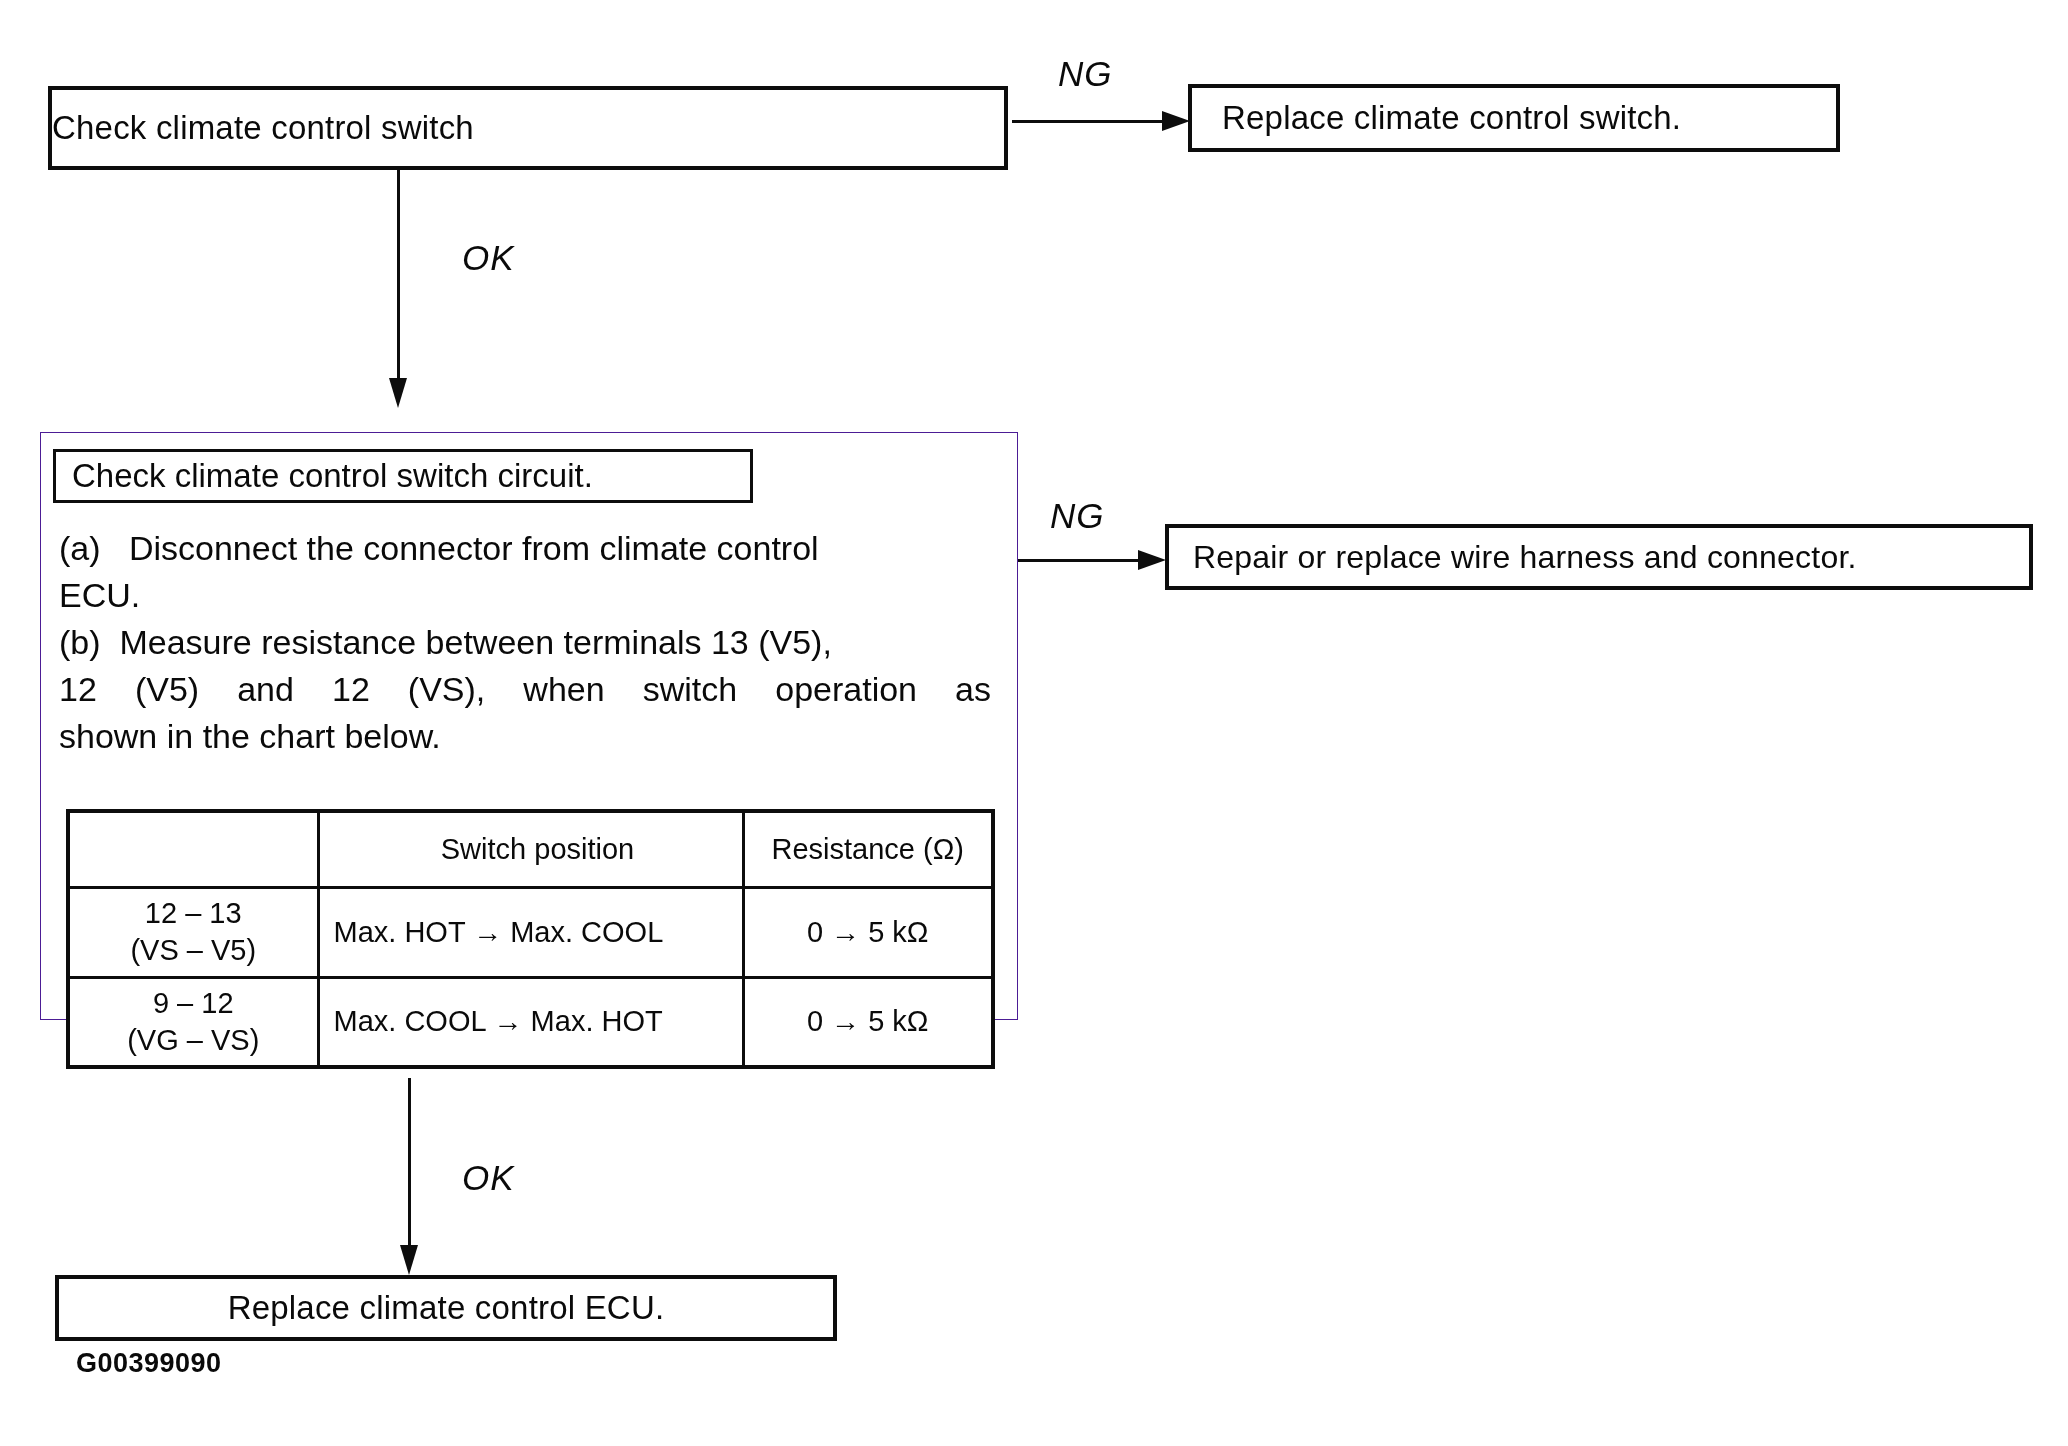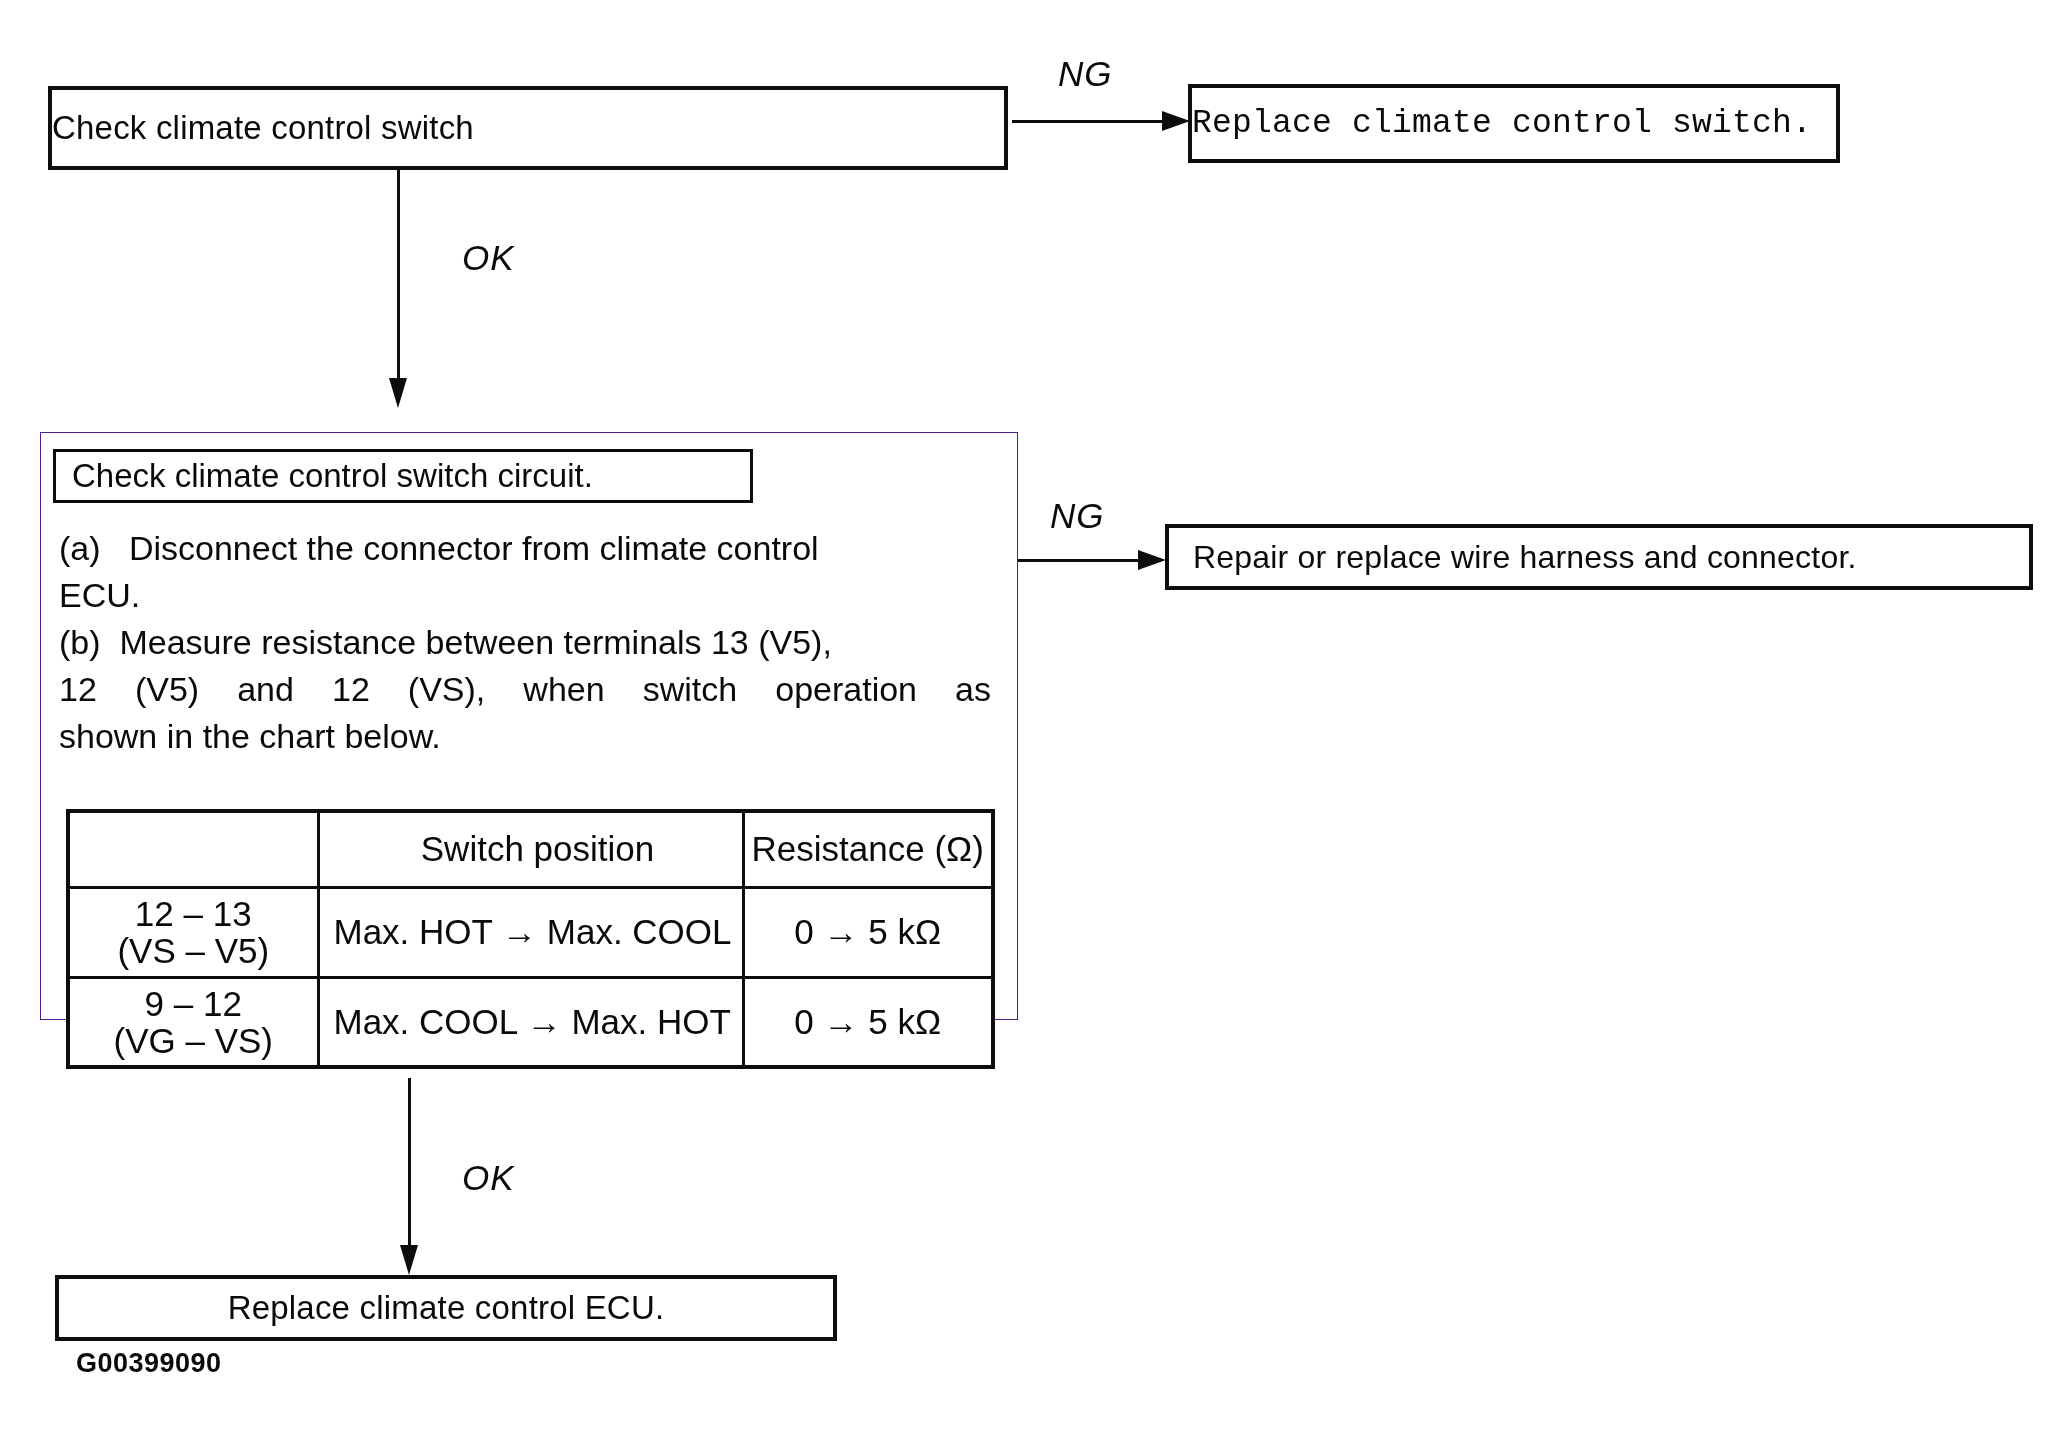--- a/index.html
+++ b/index.html
@@ -79,21 +79,21 @@
     position:absolute;
     left:25px;top:376px;
     border-collapse:collapse;
     table-layout:fixed;
     width:925px;
     border:4px solid #0d0d0d;
   }
   #resistance-table td, #resistance-table th{
     border:3px solid #0d0d0d;
     font-weight:normal;
-    font-size:35px;
+    font-size:29px;
     padding:0;
     box-sizing:border-box;
     background:#ffffff;
   }
   .col-pins{width:250px;text-align:center;margin-top:43px;}
   .col-switch{width:425px;text-align:left;padding-left:14px !important;}
   .col-res{width:250px;text-align:center;}
   .hdr-row th{height:76px;text-align:center;}
   .data-row td{height:90px;}
   .pins-line{display:block;line-height:37px;}
@@ -114,21 +114,21 @@
   <div class="node" style="left:48px;top:86px;width:960px;height:84px;">
     <span>Check climate control switch</span>
   </div>
 
   <div class="edge-label" style="left:1058px;top:54px;">NG</div>
   <div class="arrow" style="left:1012px;top:110px;width:178px;height:22px;">
     <span class="shaft-h" style="left:0;top:10px;width:152px;"></span>
     <span class="head-right" style="left:150px;top:1px;"></span>
   </div>
 
-  <div class="node" style="left:1188px;top:84px;width:652px;height:79px;font-family:Liberation Mono, monospace;">
+  <div class="node" style="left:1188px;top:84px;width:652px;height:68px;padding-left:30px;">
     <span>Replace climate control switch.</span>
   </div>
 
   <div class="arrow" style="left:388px;top:166px;width:20px;height:242px;">
     <span class="shaft-v" style="left:9px;top:0;height:214px;"></span>
     <span class="head-down" style="left:1px;top:212px;"></span>
   </div>
   <div class="edge-label" style="left:462px;top:238px;">OK</div>
 
   <div id="box-check-circuit">

